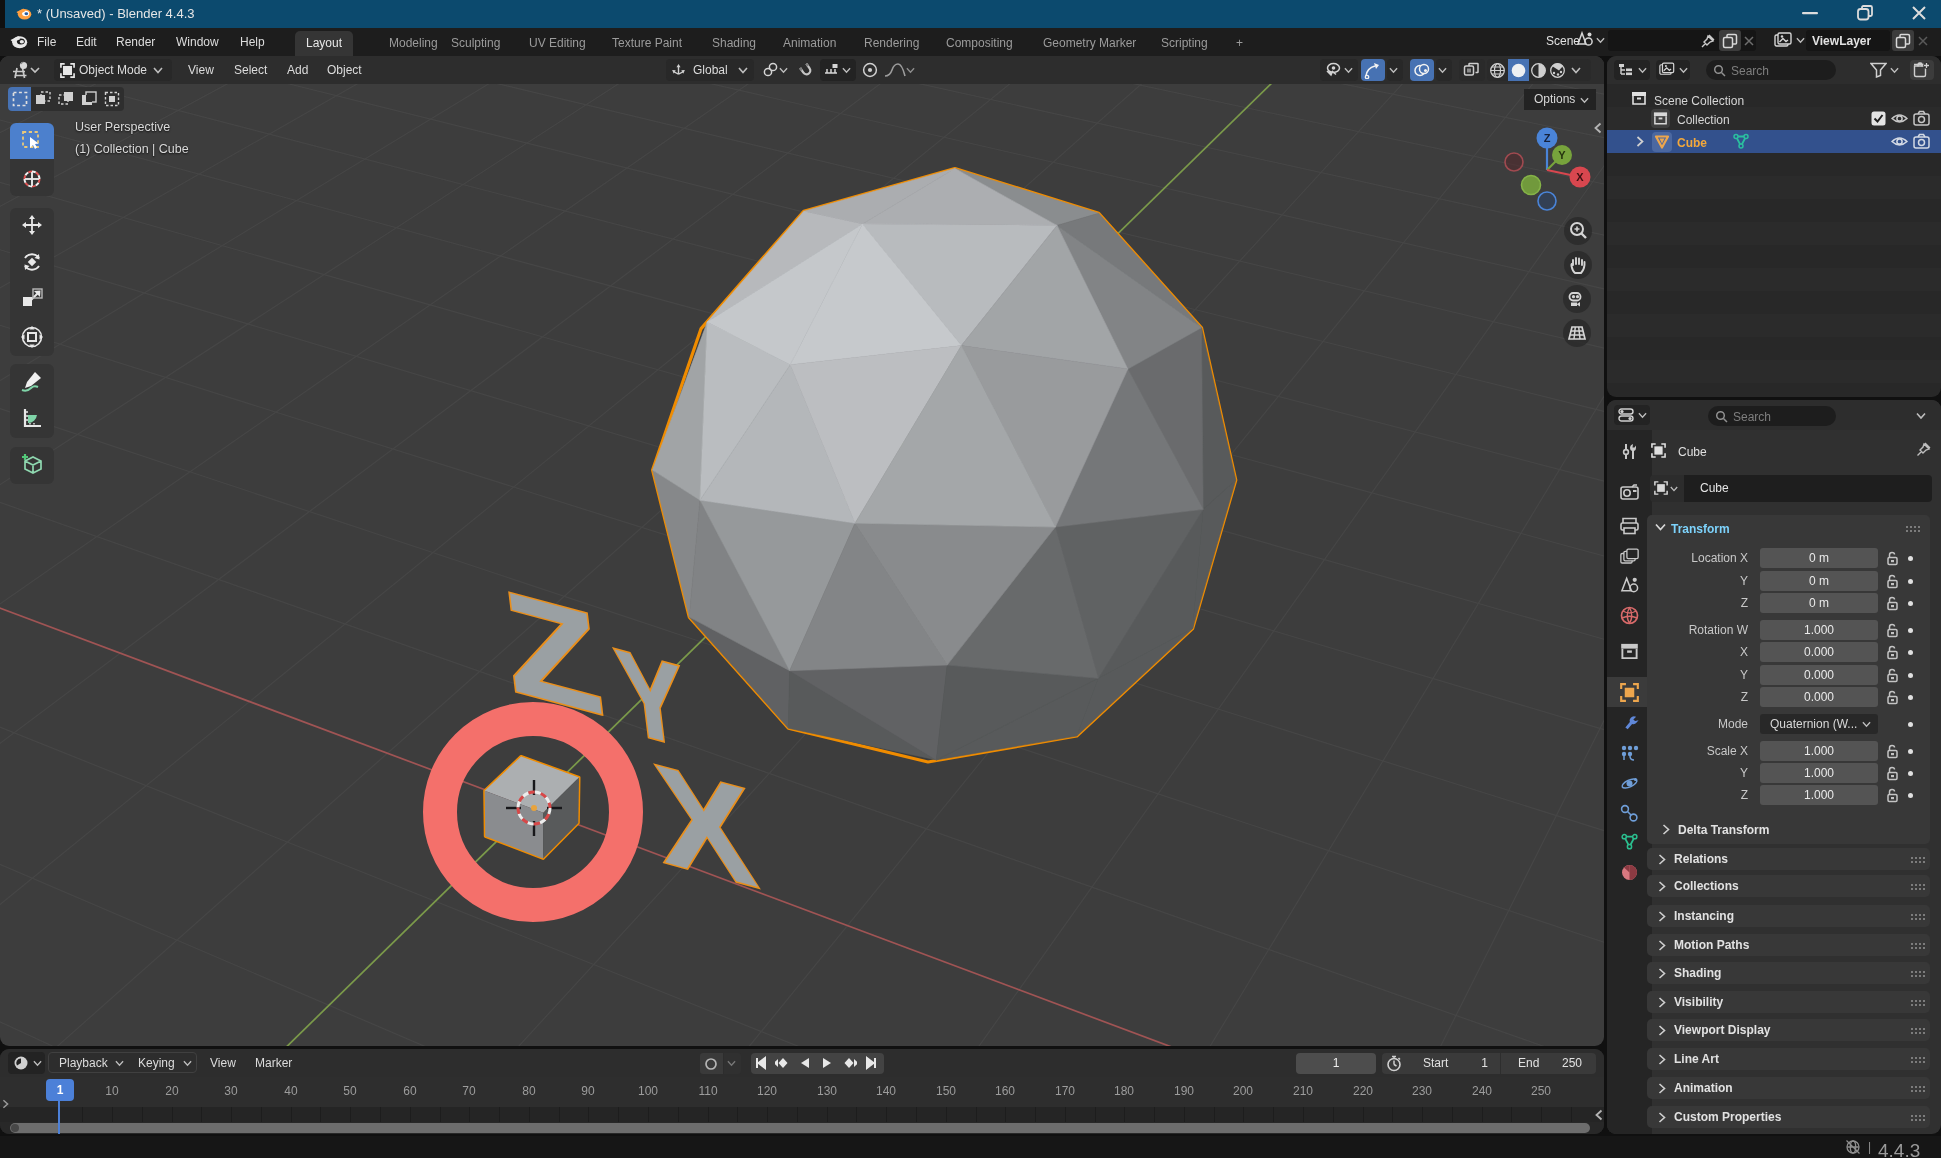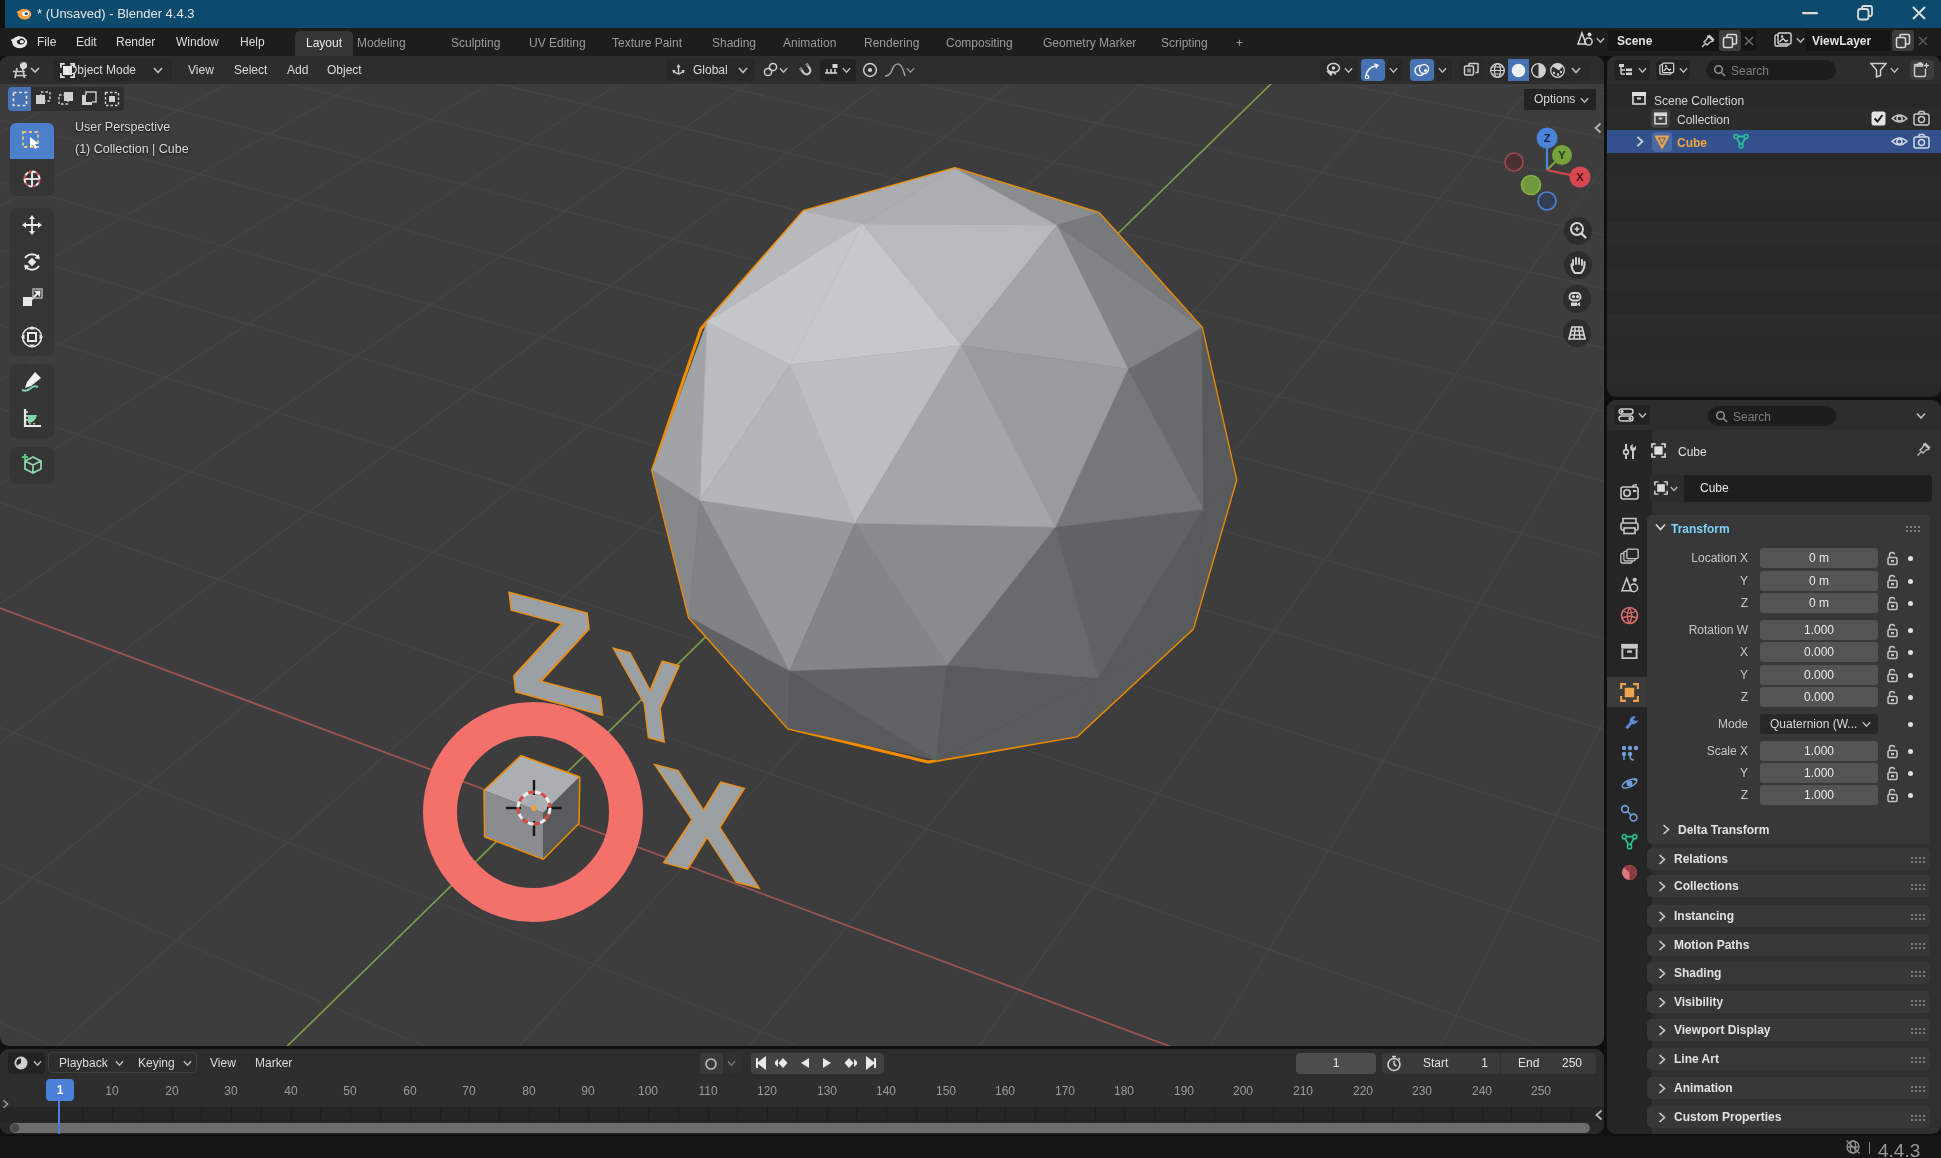--- a/index.html
+++ b/index.html
@@ -55,21 +55,21 @@
     <ellipse cx="15" cy="10" rx="5" ry="3.8" fill="#1d1d1d"></ellipse>
     <ellipse cx="16.2" cy="10.3" rx="2.7" ry="2.1" fill="#e8e8e8"></ellipse>
     <path d="M2 8 L12 3 L14 7 L5 11 Z" fill="#e8e8e8"></path>
   </svg>
   <span class="menuitem" style="left:37px">File</span>
   <span class="menuitem" style="left:76px">Edit</span>
   <span class="menuitem" style="left:116px">Render</span>
   <span class="menuitem" style="left:176px">Window</span>
   <span class="menuitem" style="left:240px">Help</span>
   <span class="wstab active" style="left:295px">Layout</span>
-  <span class="wstab" style="left:346px">Modeling</span>
+  <span class="wstab" style="left:378px">Modeling</span>
   <span class="wstab" style="left:440px">Sculpting</span>
   <span class="wstab" style="left:518px">UV Editing</span>
   <span class="wstab" style="left:601px">Texture Paint</span>
   <span class="wstab" style="left:701px">Shading</span>
   <span class="wstab" style="left:772px">Animation</span>
   <span class="wstab" style="left:853px">Rendering</span>
   <span class="wstab" style="left:935px">Compositing</span>
   <span class="wstab" style="left:1032px">Geometry Marker</span>
   <span class="wstab" style="left:1150px">Scripting</span>
   <span class="wstab" style="left:1225px">+</span>
@@ -77,21 +77,21 @@
   <div id="sceneblock">
     <svg class="ic" style="left:1576px;top:3px" width="20" height="18" viewBox="0 0 20 18">
       <path d="M6 2 L10 13 L2 13 Z" fill="none" stroke="#d5d5d5" stroke-width="1.5"></path>
       <circle cx="12.5" cy="10.5" r="3.6" fill="none" stroke="#d5d5d5" stroke-width="1.5"></circle>
       <circle cx="13.5" cy="3.5" r="2" fill="#d5d5d5"></circle>
     </svg>
     <svg class="ic" style="left:1596px;top:9px" width="9" height="7" viewBox="0 0 10 7">
         <path d="M1 1 L5 5.5 L9 1" fill="none" stroke="#bdbdbd" stroke-width="1.5"></path>
       </svg>
     <div class="abs" style="left:1608px;top:2px;width:148px;height:21px;background:#151515;border-radius:3px"></div>
-    <span style="position:absolute;left:1617px;top:6px;color:#e2e2e2;font-weight:bold">Scene</span>
+    <span style="position:absolute;left:1546px;top:6px;color:#e2e2e2;font-weight:normal">Scene</span>
     <svg class="ic" style="left:1700px;top:5px" width="16" height="16" viewBox="0 0 16 16">
       <path d="M9 2 L14 7 M8 3 L13 8 L10 9 L7 12 L4 9 L7 6 Z M5.5 10.5 L2 14" fill="none" stroke="#c9c9c9" stroke-width="1.4"></path>
     </svg>
     <div class="abs" style="left:1719px;top:2px;width:22px;height:21px;background:#3c3c3c;border-radius:3px"></div>
     <svg class="ic" style="left:1722px;top:5px" width="16" height="16" viewBox="0 0 16 16">
       <rect x="1.5" y="4.5" width="9" height="10" rx="1.5" fill="none" stroke="#d8d8d8" stroke-width="1.5"></rect>
       <path d="M5 4.5 L5 2.5 Q5 1.5 6 1.5 L13 1.5 Q14.5 1.5 14.5 3 L14.5 10 Q14.5 11 13.5 11 L10.5 11" fill="none" stroke="#d8d8d8" stroke-width="1.5"></path>
     </svg>
     <svg class="ic" style="left:1744px;top:8px" width="10" height="10" viewBox="0 0 10 10">
         <path d="M1 1 L9 9 M9 1 L1 9" stroke="#6e6e6e" stroke-width="1.5"></path>
@@ -124,21 +124,21 @@
       <path d="M3 10.5 L15 10.5 M4.5 14.5 L16.5 14.5 M7 7 L5 17 M12.5 7 L14.5 17" stroke="#c9c9c9" stroke-width="1.7" fill="none"></path>
       <circle cx="13.5" cy="4.5" r="3.6" fill="#d8d8d8"></circle>
       <path d="M11.2 3 A3.6 3.6 0 0 1 13.5 1" stroke="#8a8a8a" stroke-width="1.2" fill="none"></path>
       <path d="M21 7 L25 11 L29 7" fill="none" stroke="#c2c2c2" stroke-width="1.7"></path>
     </svg>
     <div class="btn" style="left:54px;top:3px;width:118px;height:22px"></div>
     <svg class="ic" style="left:60px;top:7px" width="15" height="15" viewBox="0 0 16 16">
       <rect x="3.2" y="3.2" width="9.6" height="9.6" fill="#e8e8e8"></rect>
       <path d="M1 5 L1 1 L5 1 M11 1 L15 1 L15 5 M15 11 L15 15 L11 15 M5 15 L1 15 L1 11" fill="none" stroke="#e8e8e8" stroke-width="1.8"></path>
     </svg>
-    <span class="hlabel" style="left:68px">Object Mode</span>
+    <span class="hlabel" style="left:79px">Object Mode</span>
     <svg class="ic" style="left:153px;top:11px" width="10" height="7" viewBox="0 0 10 7">
         <path d="M1 1 L5 5.5 L9 1" fill="none" stroke="#bdbdbd" stroke-width="1.6"></path>
       </svg>
     <span class="hlabel" style="left:188px">View</span>
     <span class="hlabel" style="left:234px">Select</span>
     <span class="hlabel" style="left:287px">Add</span>
     <span class="hlabel" style="left:327px">Object</span>
     <div class="btn" style="left:666px;top:3px;width:88px;height:22px"></div>
     <svg class="ic" style="left:671px;top:7px" width="15" height="15" viewBox="0 0 16 16">
       <path d="M8 3.5 L8 12 M8 12 L13.5 9 M8 12 L2.5 9" stroke="#d0d0d0" stroke-width="1.5" fill="none"></path>

